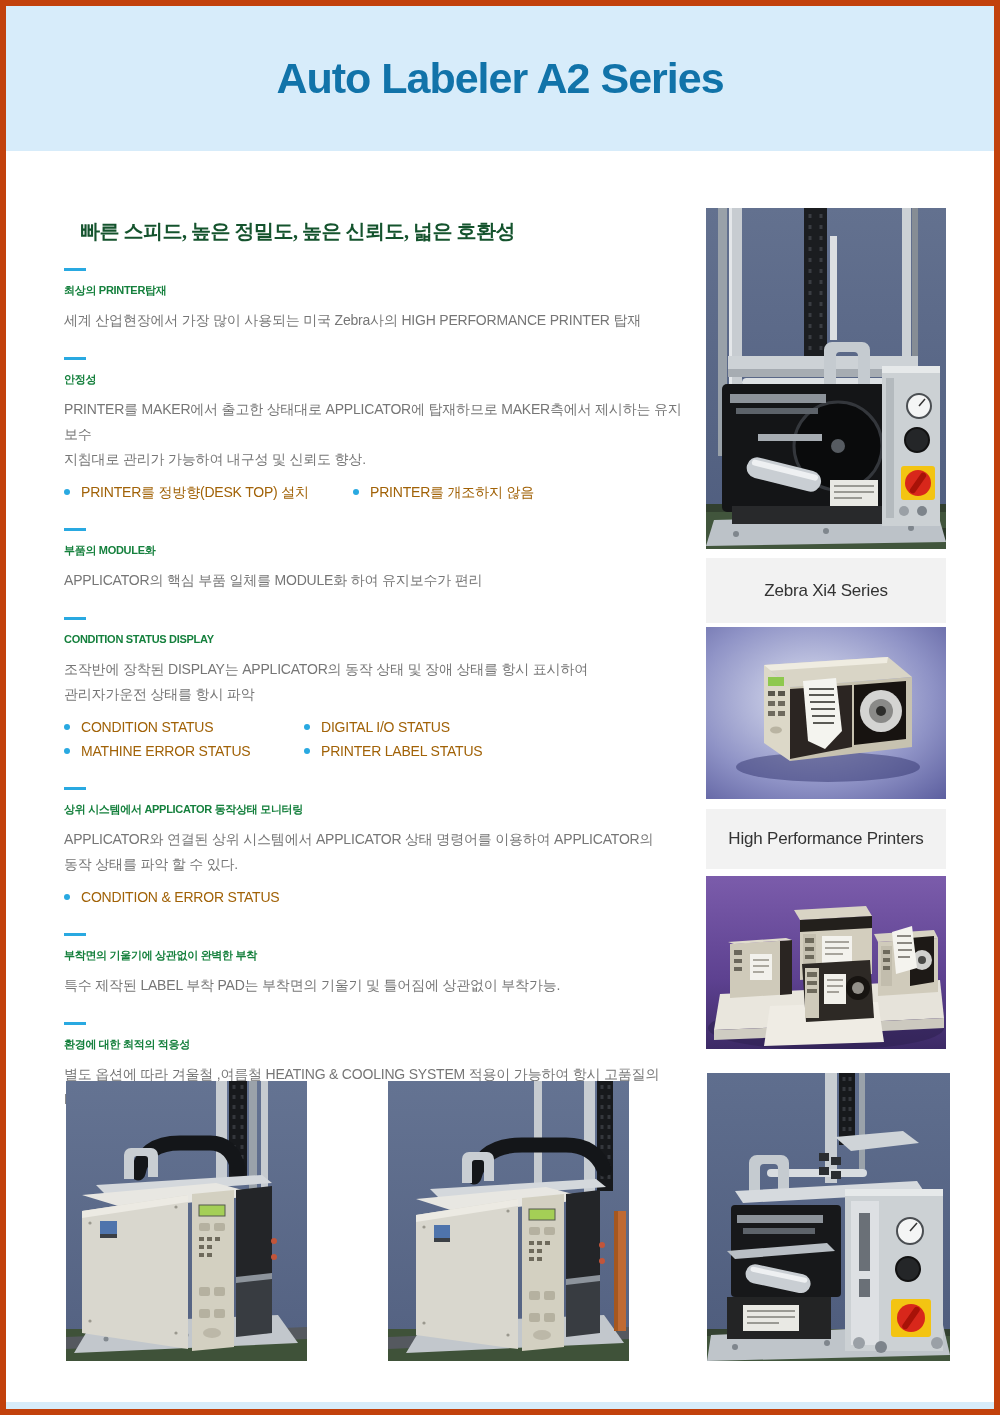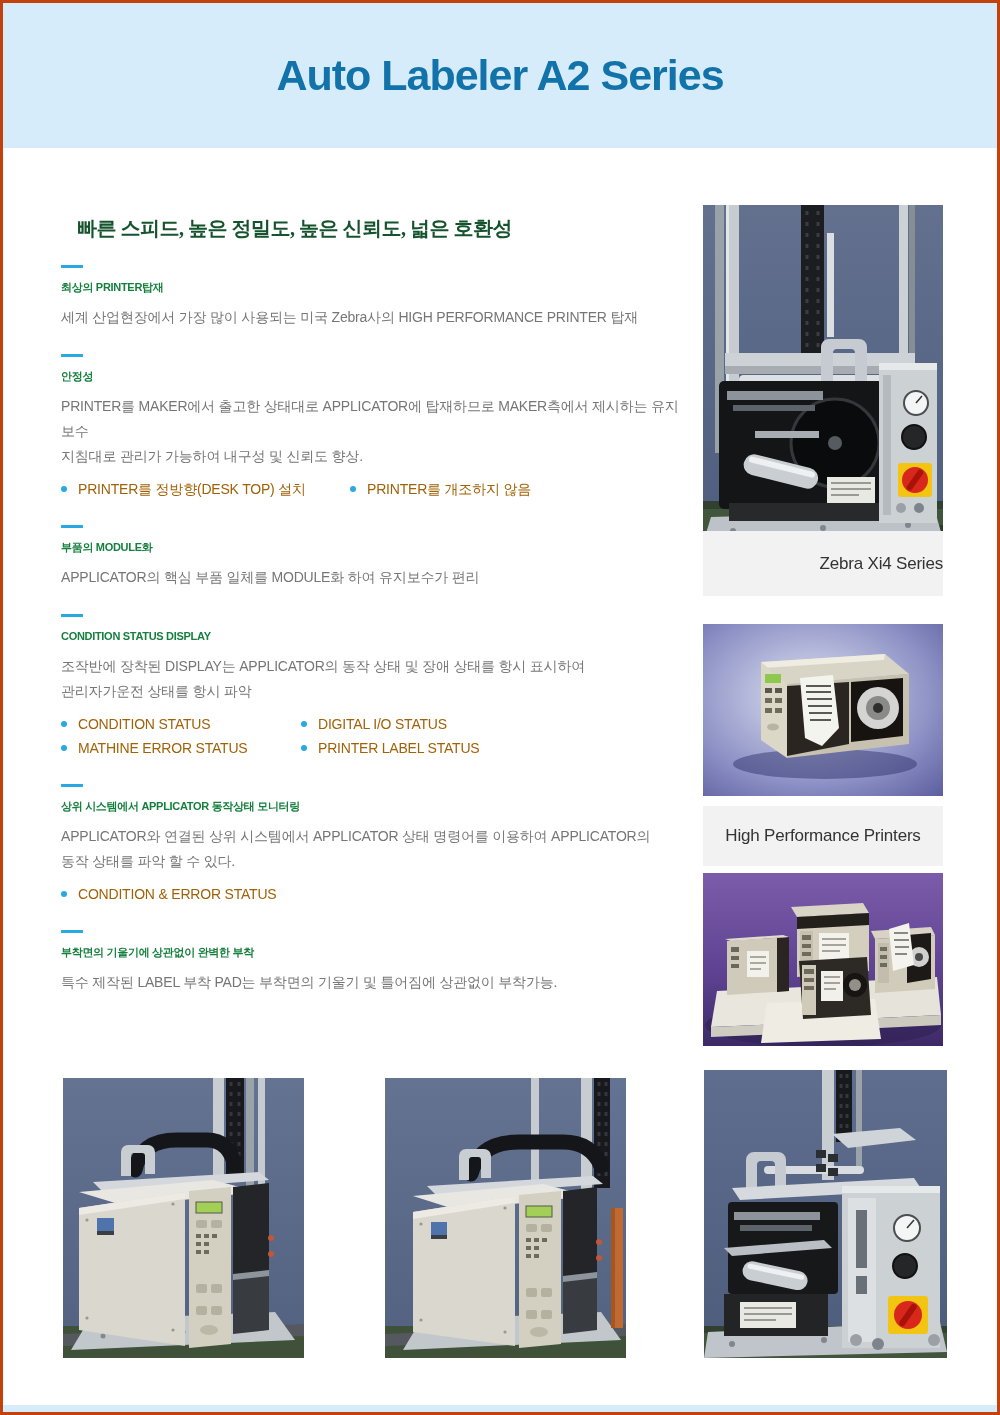--- a/index.html
+++ b/index.html
@@ -1,17 +1,17 @@
 <!DOCTYPE html>
 <html><head>
 <meta charset="utf-8">
 <style>
   html,body{margin:0;padding:0;background:#ffffff;}
   body{font-family:"Liberation Sans","DejaVu Sans",sans-serif;}
-  .page{position:relative;width:1000px;height:1415px;background:#fff;border:3px solid #c2410c;box-sizing:border-box;overflow:hidden;}
+  .page{position:relative;width:1000px;height:1415px;background:#fff;border:6px solid #c2410c;box-sizing:border-box;overflow:hidden;}
   .band{position:absolute;left:0;right:0;background:#d7ecfa;}
   .band.top{top:0;height:145px;display:flex;align-items:center;justify-content:center;}
   .band.bottom{bottom:0;height:7px;}
   .page-title{margin:0;font-size:43px;font-weight:bold;color:#1173a9;letter-spacing:-1px;}
   
   .left-col{position:absolute;left:58px;top:196px;width:622px;}
   .intro{margin:16px;font-size:20px;font-weight:bold;color:#14532d;letter-spacing:-0.5px;line-height:26px;font-family:Liberation Serif, serif;}
   .feature{margin-top:24px;}
   .rule{width:22px;height:3px;background:#29a9e1;}
   .feature h3{margin:8px 0 0 0;font-size:11px;font-weight:bold;color:#15803d;line-height:22px;letter-spacing:-0.3px;}
@@ -85,20 +85,26 @@
         <li><span class="dot"></span><span>CONDITION &amp; ERROR STATUS</span></li>
       </ul>
     </section>
 
     <section class="feature">
       <div class="rule"></div>
       <h3>부착면의 기울기에 상관없이 완벽한 부착</h3>
       <p>특수 제작된 LABEL 부착 PAD는 부착면의 기울기 및 틀어짐에 상관없이 부착가능.</p>
     </section>
 
+    <section class="feature">
+      <div class="rule"></div>
+      <h3>환경에 대한 최적의 적응성</h3>
+      <p>별도 옵션에 따라 겨울철 ,여름철  HEATING &amp; COOLING SYSTEM 적용이 가능하여 항시 고품질의
+LABEL을 인쇄 할 수 있다.</p>
+    </section>
   </div>
 
   <figure class="photo" style="left:700px;top:202px;width:240px;height:341px;margin:0;">
     <svg viewBox="0 0 240 341" width="240" height="341">
       <defs>
         <linearGradient id="bgA" x1="0" y1="0" x2="0" y2="1">
           <stop offset="0" stop-color="#63718f"></stop>
             <stop offset="1" stop-color="#4f5d7e"></stop>
         </linearGradient>
       </defs>
@@ -143,21 +149,21 @@
       <path d="M213,198 l6,-7" stroke="#333" stroke-width="1.5" fill="none"></path>
       <circle cx="211" cy="232" r="12" fill="#242628" stroke="#111" stroke-width="2"></circle>
       <rect x="195" y="258" width="34" height="34" rx="3" fill="#f3c412"></rect>
       <circle cx="212" cy="275" r="13" fill="#d8271b"></circle>
       <rect x="209" y="263" width="6" height="24" rx="3" fill="#a81208" transform="rotate(35 212 275)"></rect>
       <circle cx="198" cy="303" r="5" fill="#9aa0a6"></circle>
         <circle cx="216" cy="303" r="5" fill="#7d848b"></circle>
     </svg>
   </figure>
 
-  <div class="caption-box" style="top:528px;height:65px;justify-content:flex-end;">
+  <div class="caption-box" style="top:552px;height:65px;">
     <span>Zebra Xi4 Series</span>
   </div>
 
   <figure class="photo" style="left:700px;top:621px;width:240px;height:172px;margin:0;">
     <svg viewBox="0 0 240 172" width="240" height="172">
       <defs>
         <radialGradient id="bgB" cx="0.45" cy="0.42" r="0.9">
           <stop offset="0" stop-color="#dfe3f2"></stop>
             <stop offset="0.55" stop-color="#8f93c6"></stop>
             <stop offset="1" stop-color="#4b4d92"></stop>

